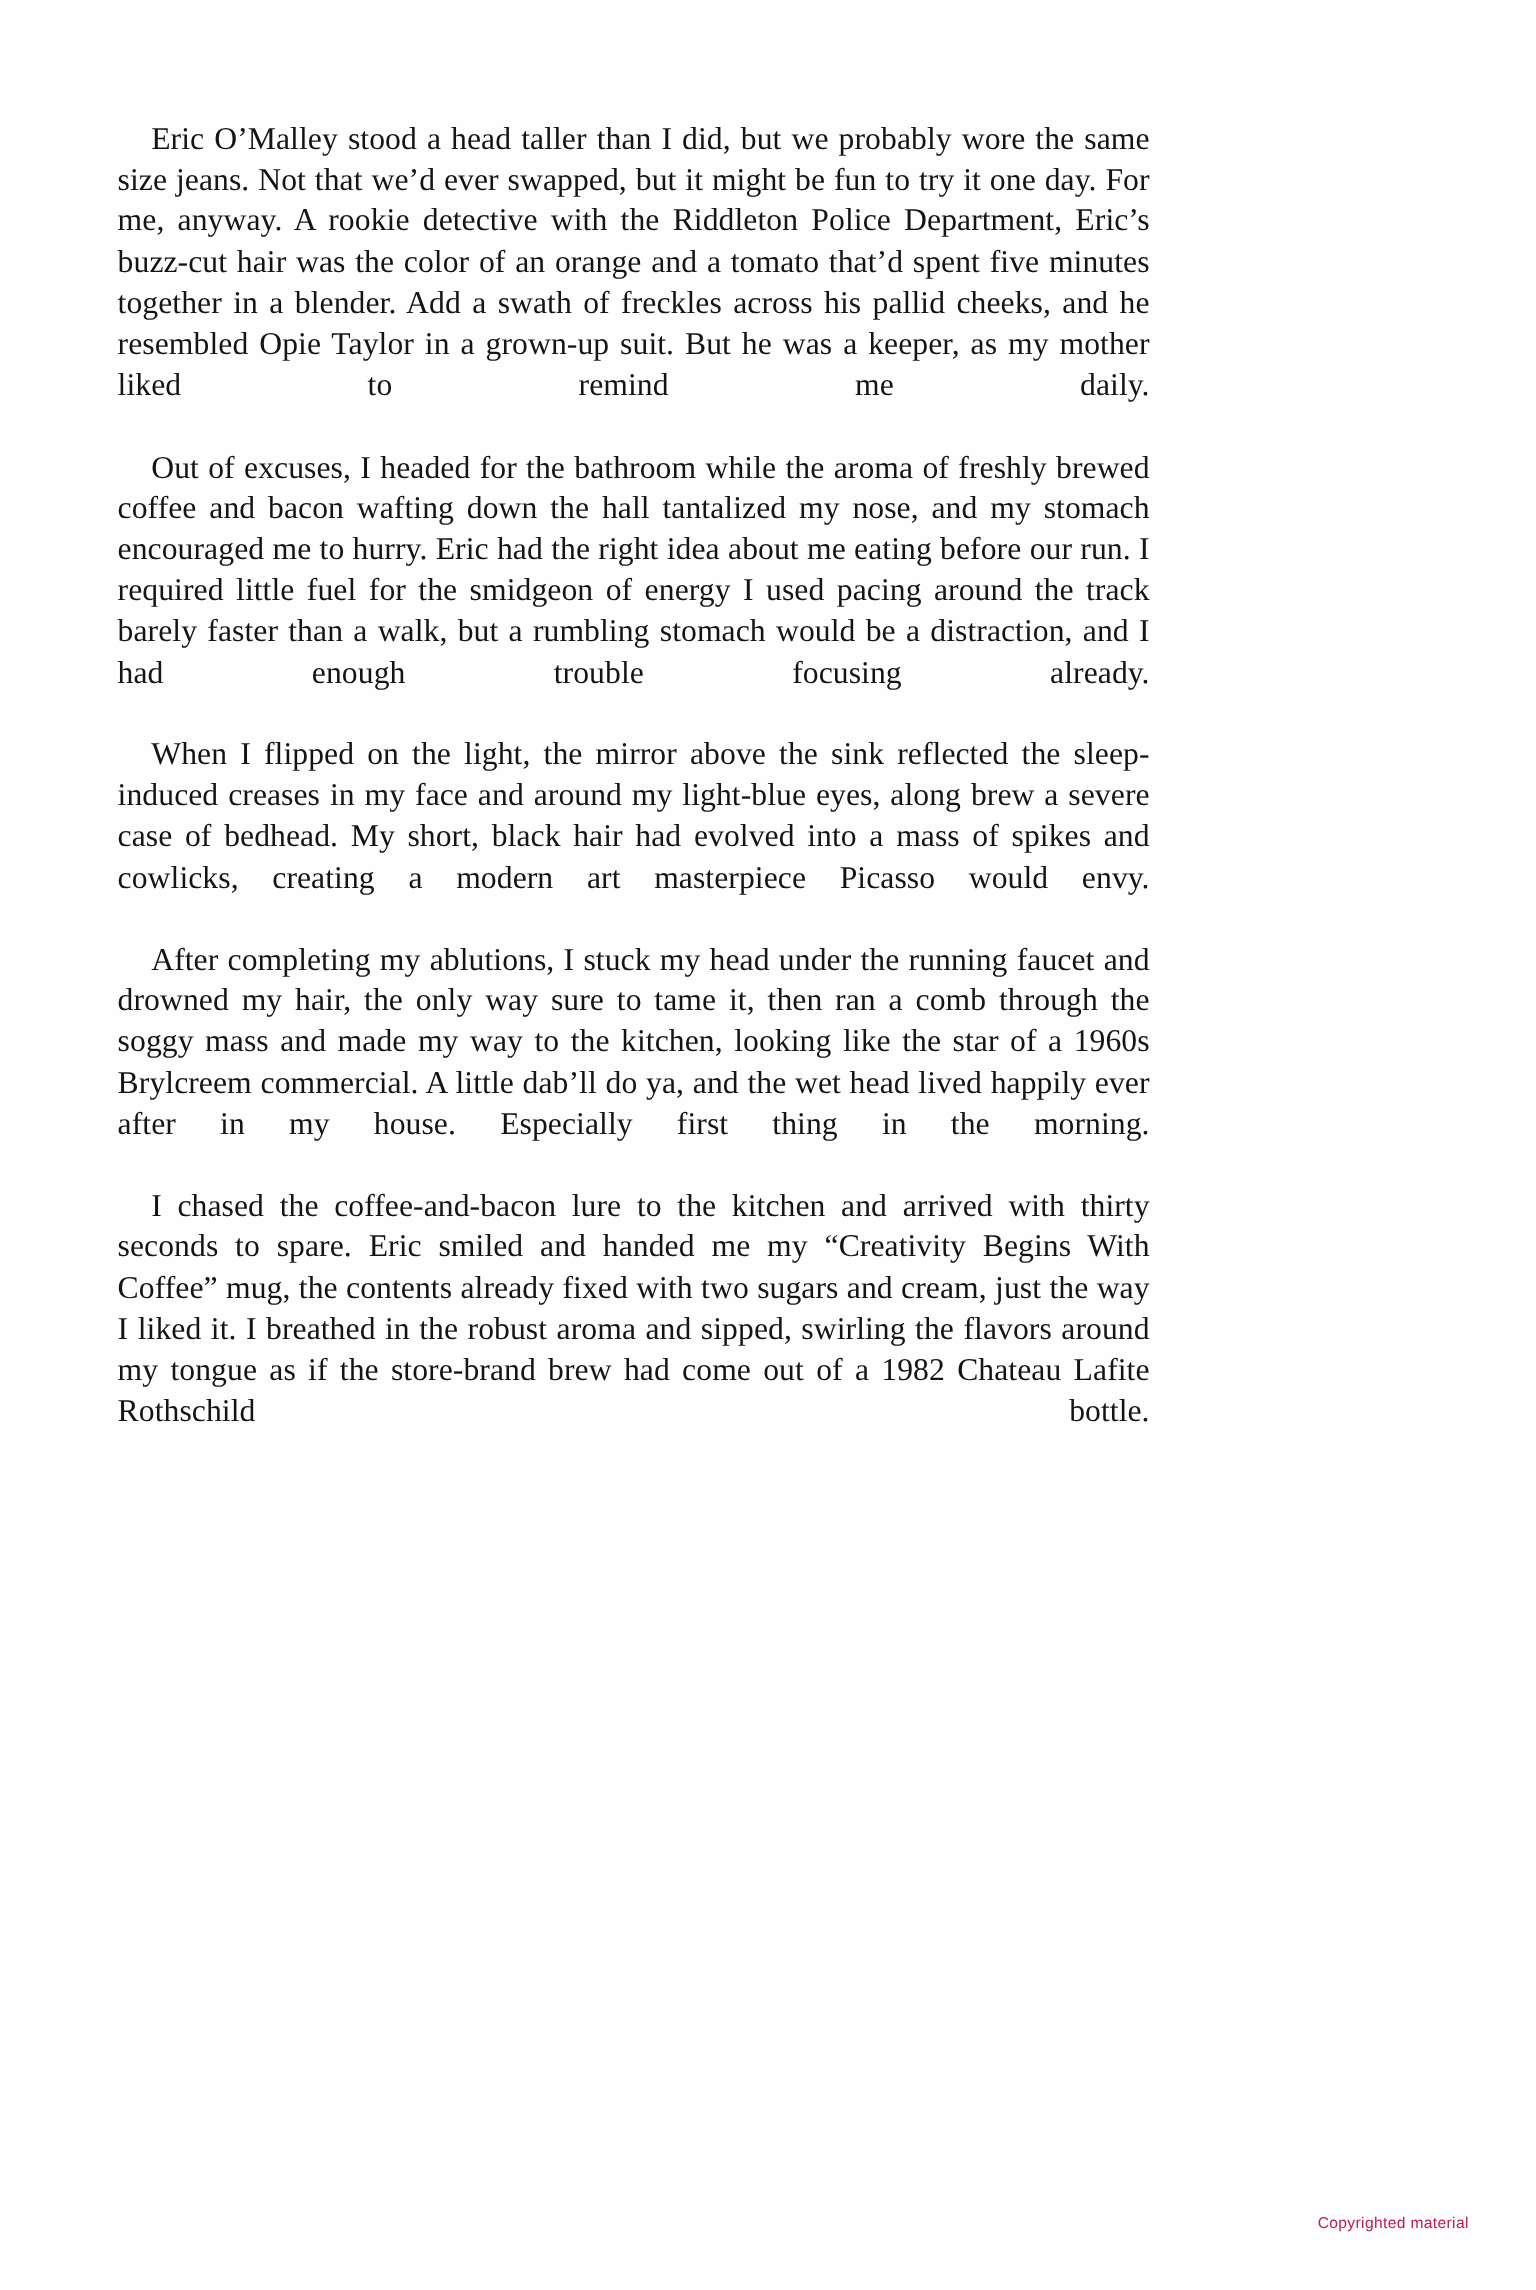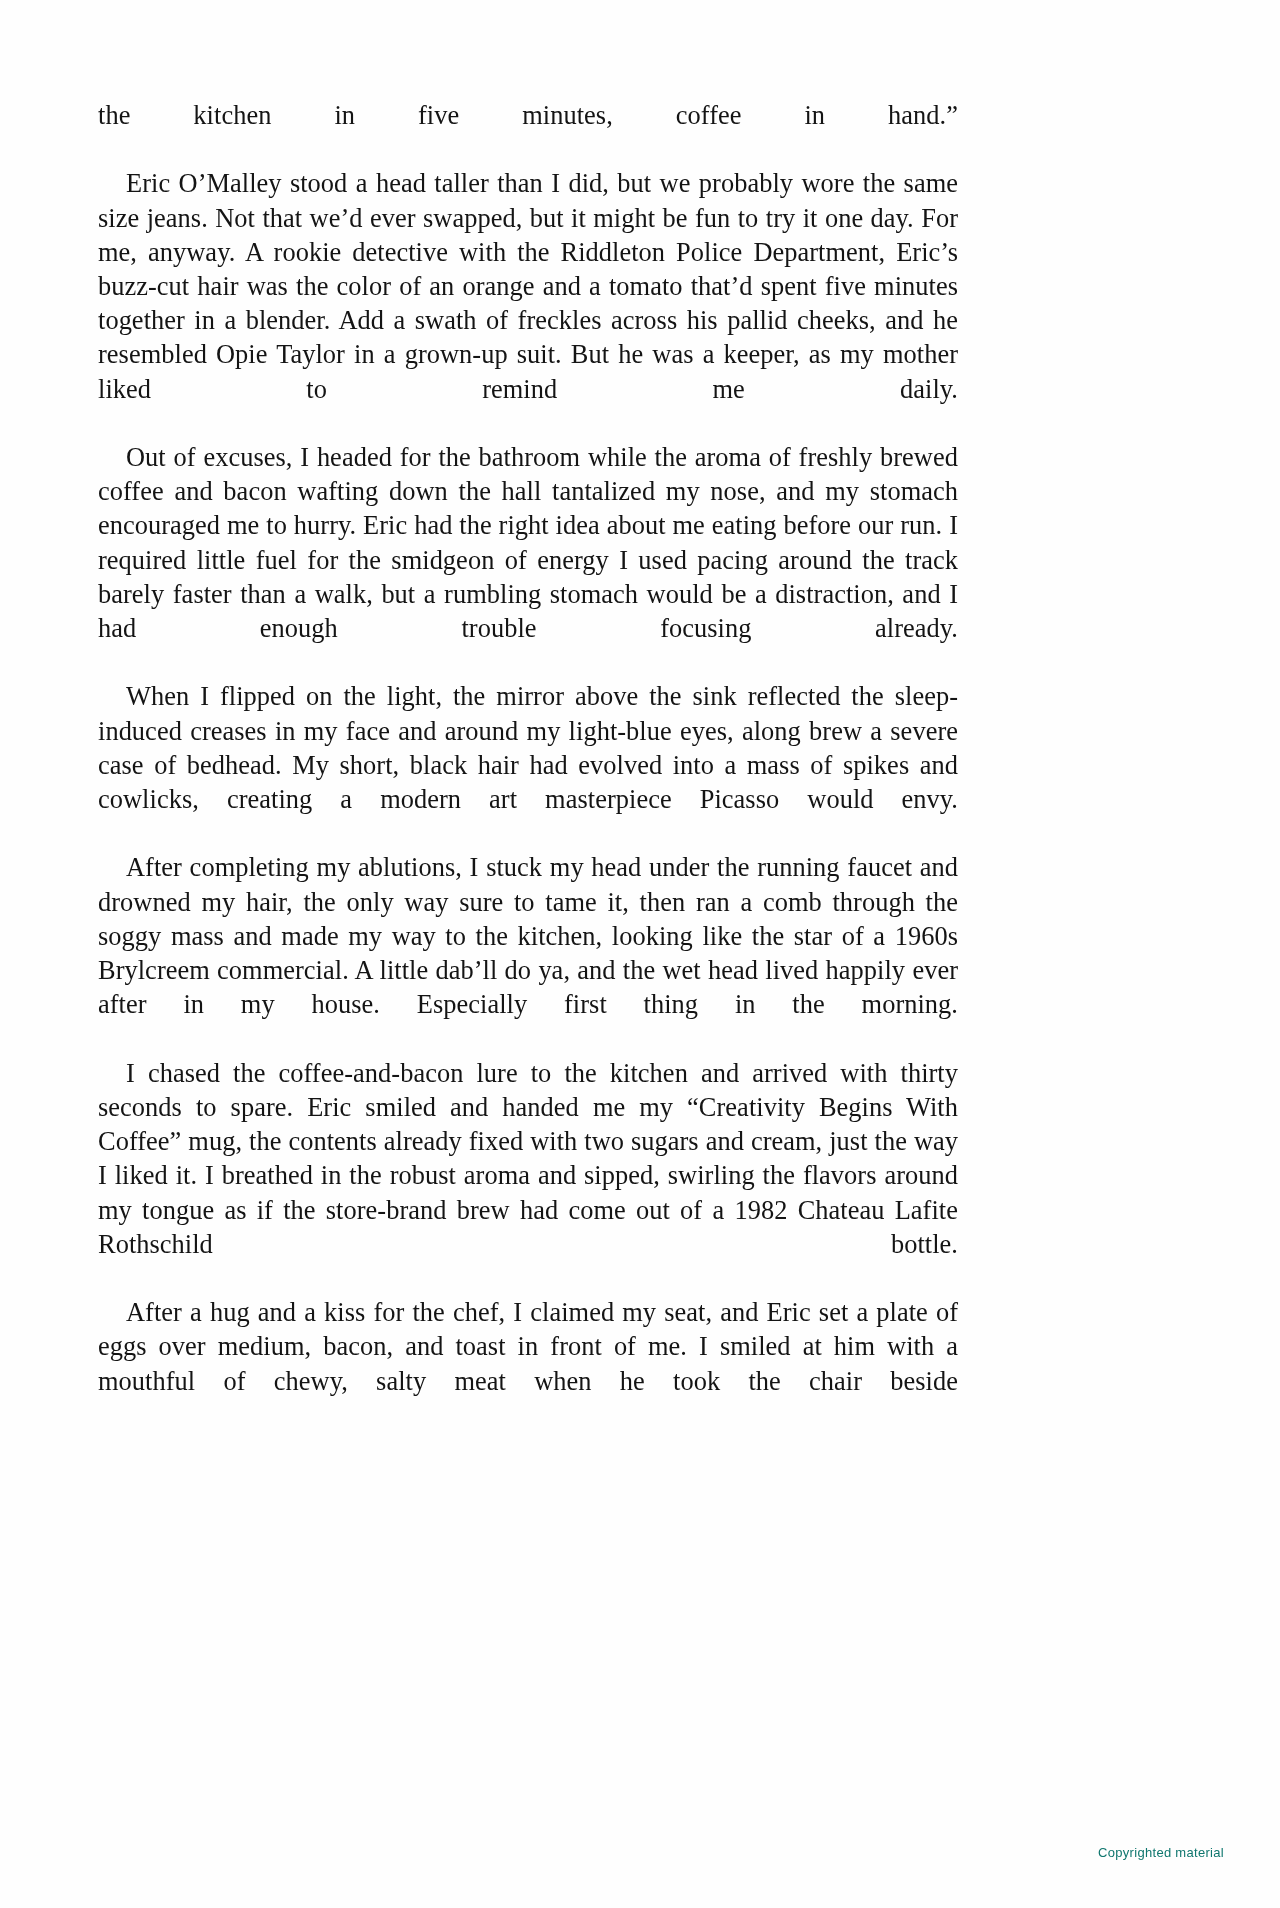--- a/index.html
+++ b/index.html
@@ -55,44 +55,42 @@
     display: inline-block;
     width: 100%;
   }
 
   #copyright-watermark {
     position: absolute;
     right: 56px;
     bottom: 48px;
     font-family: "Liberation Sans", "DejaVu Sans", sans-serif;
     font-size: 13px;
-    color: #0f766e;
+    color: #be185d;
     letter-spacing: 0.3px;
     white-space: nowrap;
   }
 </style>
 </head>
 <body>
 
 <div id="page">
 
   <div id="text-column">
 
-    <p class="para continuation">the kitchen in five minutes, coffee in hand.”</p>
 
     <p class="para">Eric O’Malley stood a head taller than I did, but we probably wore the same size jeans. Not that we’d ever swapped, but it might be fun to try it one day. For me, anyway. A rookie detective with the Riddleton Police Department, Eric’s buzz-cut hair was the color of an orange and a tomato that’d spent five minutes together in a blender. Add a swath of freckles across his pallid cheeks, and he resembled Opie Taylor in a grown-up suit. But he was a keeper, as my mother liked to remind me daily.</p>
 
 
     <p class="para">Out of excuses, I headed for the bathroom while the aroma of freshly brewed coffee and bacon wafting down the hall tantalized my nose, and my stomach encouraged me to hurry. Eric had the right idea about me eating before our run. I required little fuel for the smidgeon of energy I used pacing around the track barely faster than a walk, but a rumbling stomach would be a distraction, and I had enough trouble focusing already.</p>
 
     <p class="para">When I flipped on the light, the mirror above the sink reflected the sleep-induced creases in my face and around my light-blue eyes, along brew a severe case of bedhead. My short, black hair had evolved into a mass of spikes and cowlicks, creating a modern art masterpiece Picasso would envy.</p>
 
     <p class="para">After completing my ablutions, I stuck my head under the running faucet and drowned my hair, the only way sure to tame it, then ran a comb through the soggy mass and made my way to the kitchen, looking like the star of a 1960s Brylcreem commercial. A little dab’ll do ya, and the wet head lived happily ever after in my house. Especially first thing in the morning.</p>
 
     <p class="para">I chased the coffee-and-bacon lure to the kitchen and arrived with thirty seconds to spare. Eric smiled and handed me my “Creativity Begins With Coffee” mug, the contents already fixed with two sugars and cream, just the way I liked it. I breathed in the robust aroma and sipped, swirling the flavors around my tongue as if the store-brand brew had come out of a 1982 Chateau Lafite Rothschild bottle.</p>
 
-    <p class="para">After a hug and a kiss for the chef, I claimed my seat, and Eric set a plate of eggs over medium, bacon, and toast in front of me. I smiled at him with a mouthful of chewy, salty meat when he took the chair beside</p>
 
   </div>
 
   <div id="copyright-watermark">Copyrighted material</div>
 
 </div>
 
 </body></html>

